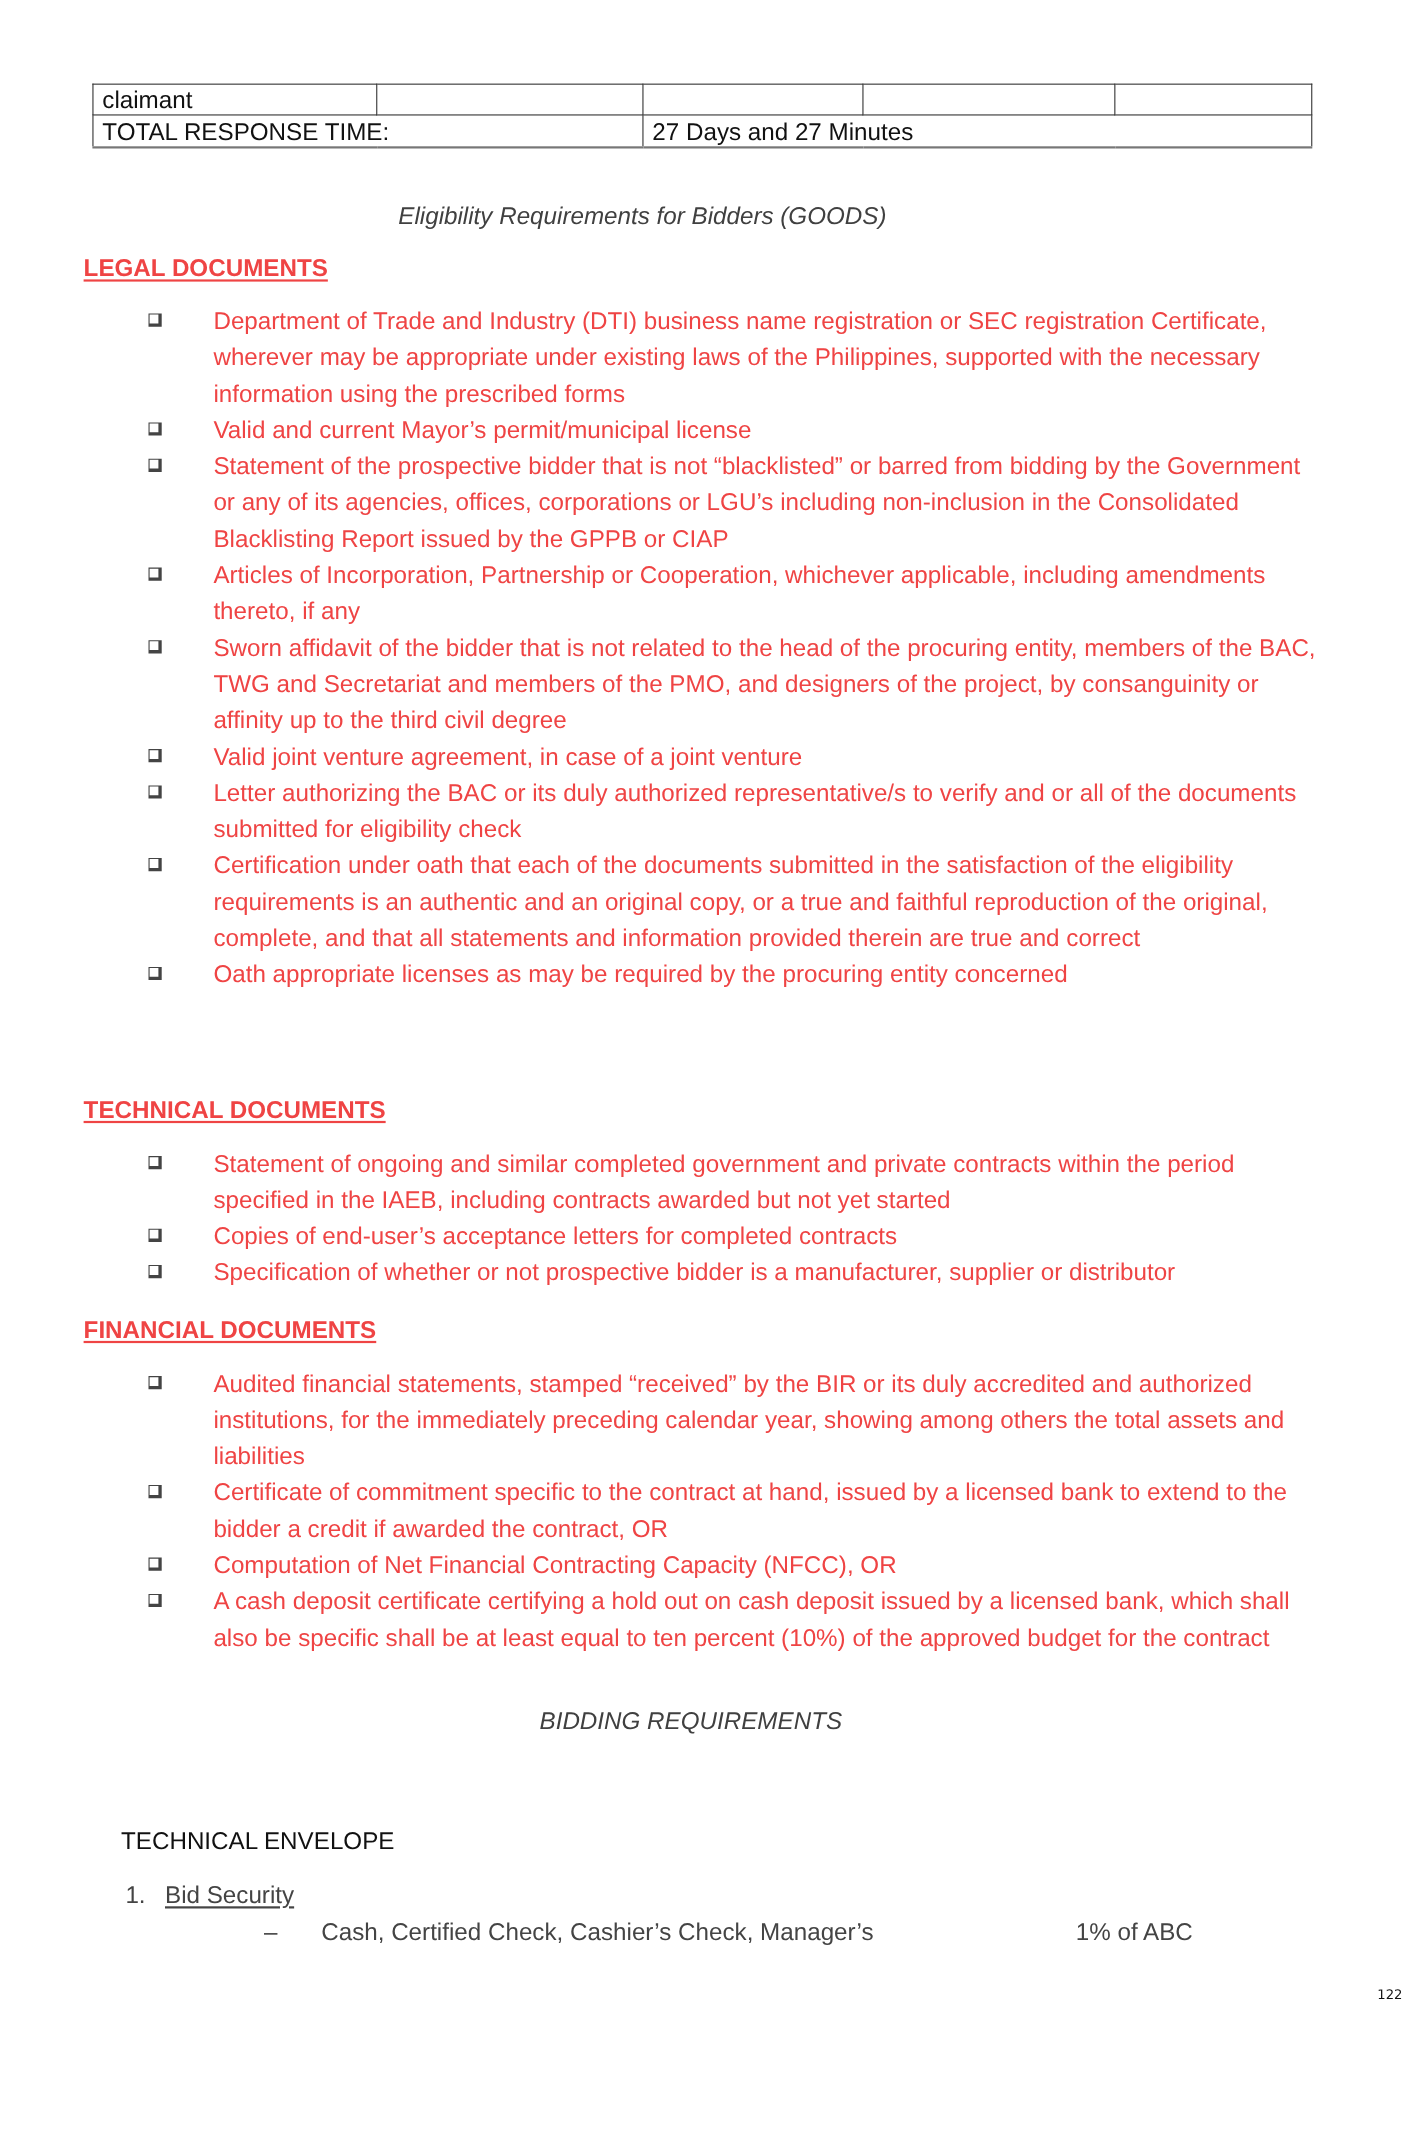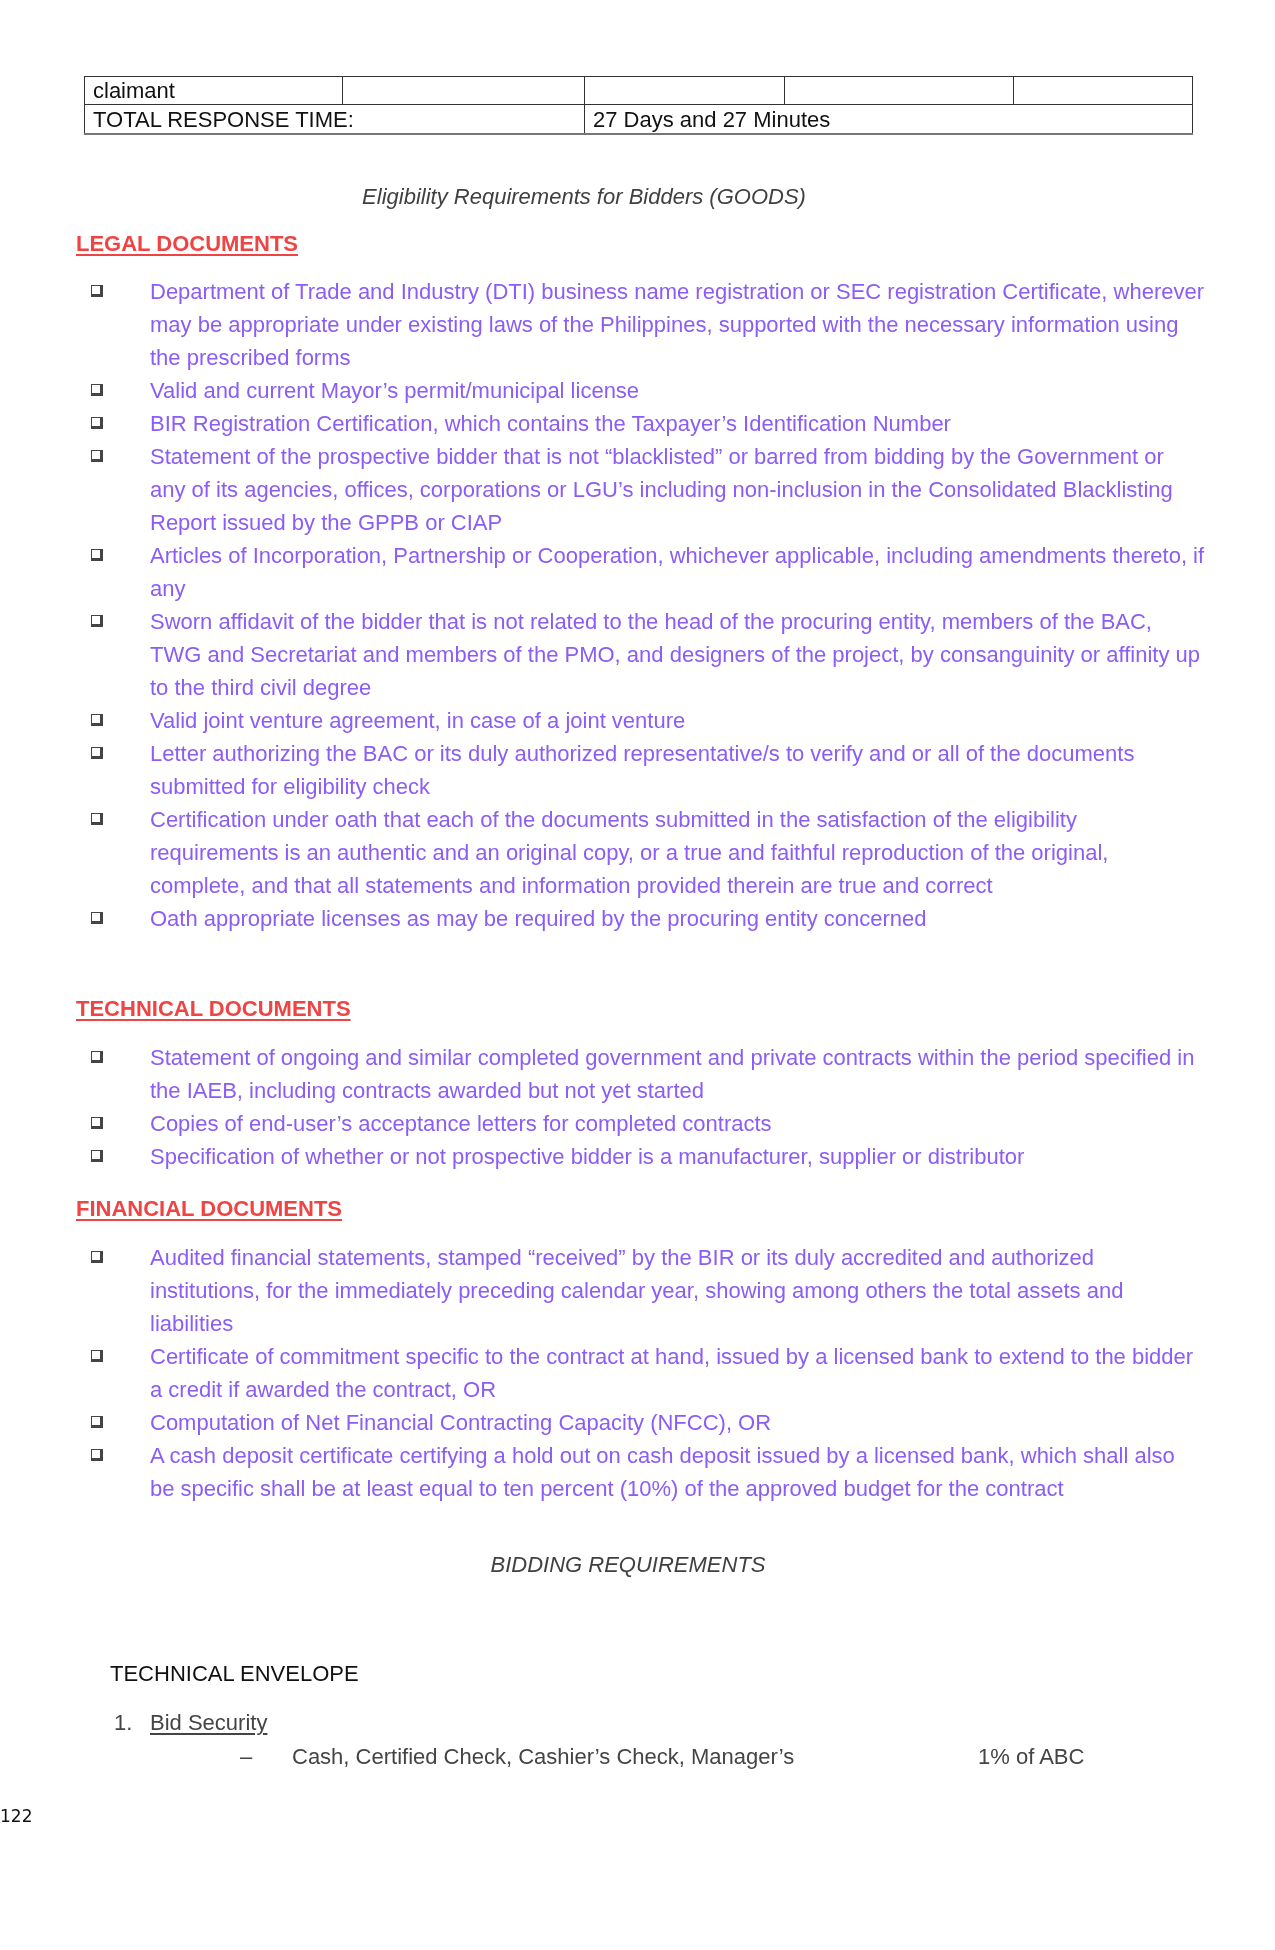--- a/index.html
+++ b/index.html
@@ -40,21 +40,21 @@
     }
     .plain-heading {
       position: absolute; left: 76px; font-size: 22px; color: #111;
     }
 
     ul.checklist {
       position: absolute; left: 0; width: 1275px; margin: 0; padding: 0; list-style: none;
     }
     ul.checklist li {
       position: relative; padding-left: 150px; padding-right: 70px;
-      font-size: 22px; line-height: 33px; color: #8b5cf6;
+      font-size: 22px; line-height: 33px; color: #ef4444; margin-left: 44px;
     }
     .cbox {
       position: absolute; left: 91px; top: 10px; width: 12px; height: 12px;
       border: 1px solid #444; border-right-width: 3px; border-bottom-width: 3px;
       box-sizing: border-box; background: #fff;
     }
 
     .num-item {
       position: absolute; left: 114px; font-size: 22px; color: #444;
     }
@@ -62,22 +62,22 @@
     .num-item .label { text-decoration: underline; text-underline-offset: 3px; }
 
     .sub-item {
       position: absolute; left: 0; width: 1275px; font-size: 22px; color: #444;
     }
     .sub-item .dash { position: absolute; left: 240px; }
     .sub-item .text { position: absolute; left: 292px; white-space: nowrap; }
     .sub-item .amount { position: absolute; left: 978px; white-space: nowrap; }
 
     .page-number {
-      position: absolute; left: 0; width: 1275px; text-align: left;
-      font-family: "DejaVu Sans", sans-serif; font-size: 17px; color: #111;
+      position: absolute; left: 0; width: 1275px; text-align: right;
+      font-family: "DejaVu Sans", sans-serif; font-size: 12px; color: #111;
     }
   </style>
 </head>
 <body>
 
 <table class="resp">
   <colgroup>
       <col class="c1">
       <col class="c2">
       <col class="c3">
@@ -98,21 +98,20 @@
   </tr>
 </tbody>
   </table>
 
 <div class="title" style="top:184px;">Eligibility Requirements for Bidders (GOODS)</div>
 
 <div class="section-heading" style="top:231px;">LEGAL DOCUMENTS</div>
 <ul class="checklist" style="top:275px;">
   <li><span class="cbox"></span><span>Department of Trade and Industry (DTI) business name registration or SEC registration Certificate, wherever may be appropriate under existing laws of the Philippines, supported with the necessary information using the prescribed forms</span></li>
   <li><span class="cbox"></span><span>Valid and current Mayor’s permit/municipal license</span></li>
-  <li><span class="cbox"></span><span>BIR Registration Certification, which contains the Taxpayer’s Identification Number</span></li>
   <li><span class="cbox"></span><span>Statement of the prospective bidder that is not “blacklisted” or barred from bidding by the Government or any of its agencies, offices, corporations or LGU’s including non-inclusion in the Consolidated Blacklisting Report issued by the GPPB or CIAP</span></li>
   <li><span class="cbox"></span><span>Articles of Incorporation, Partnership or Cooperation, whichever applicable, including amendments thereto, if any</span></li>
   <li><span class="cbox"></span><span>Sworn affidavit of the bidder that is not related to the head of the procuring entity, members of the BAC, TWG and Secretariat and members of the PMO, and designers of the project, by consanguinity or affinity up to the third civil degree</span></li>
   <li><span class="cbox"></span><span>Valid joint venture agreement, in case of a joint venture</span></li>
   <li><span class="cbox"></span><span>Letter authorizing the BAC or its duly authorized representative/s to verify and or all of the documents submitted for eligibility check</span></li>
   <li><span class="cbox"></span><span>Certification under oath that each of the documents submitted in the satisfaction of the eligibility requirements is an authentic and an original copy, or a true and faithful reproduction of the original, complete, and that all statements and information provided therein are true and correct</span></li>
   <li><span class="cbox"></span><span>Oath appropriate licenses as may be required by the procuring entity concerned</span></li>
 </ul>
 
 <div class="section-heading" style="top:996px;">TECHNICAL DOCUMENTS</div>

